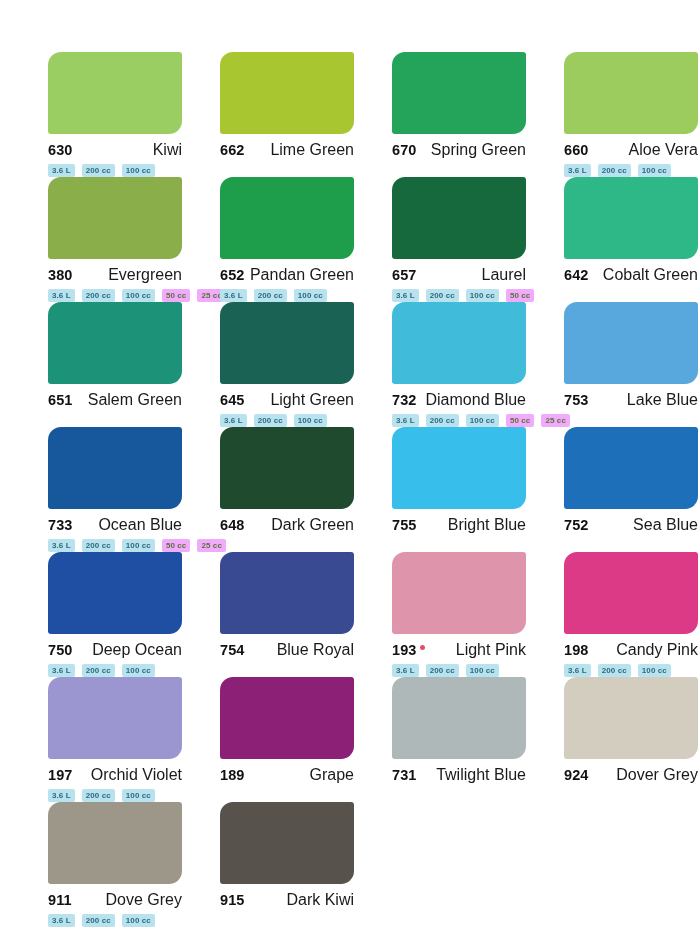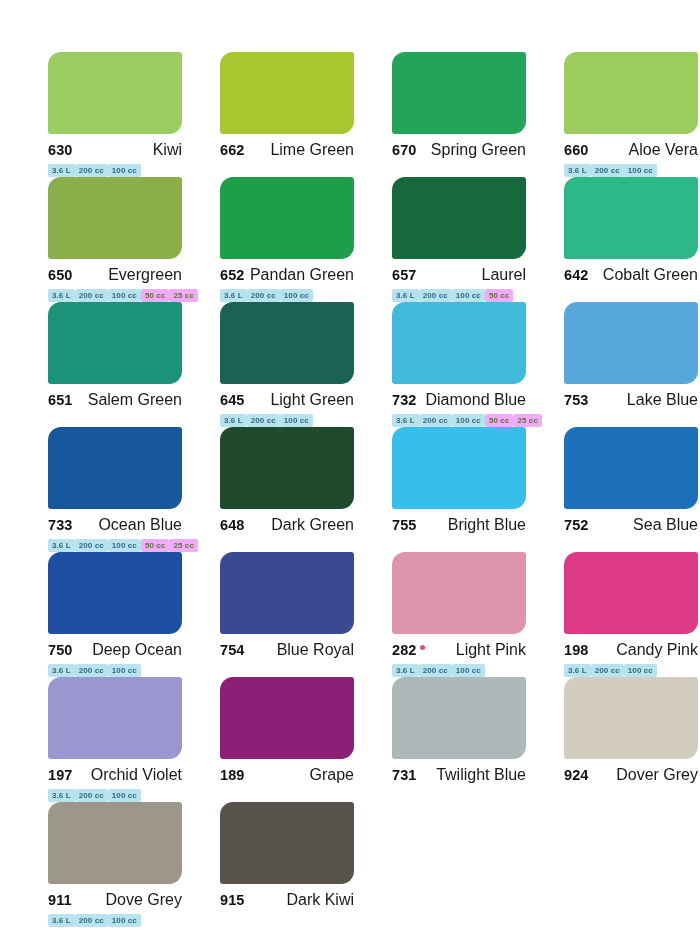--- a/index.html
+++ b/index.html
@@ -77,21 +77,21 @@
 
   .swatch-name {
     font-size: 16px;
     color: #1a1a1a;
     text-align: right;
     white-space: nowrap;
   }
 
   .size-badges {
     display: flex;
-    gap: 0;
+    gap: 7px;
     margin-top: 5px;
     width: 150px;
   }
 
   .size-badge {
     font-size: 8px;
     font-weight: bold;
     letter-spacing: 0.1px;
     padding: 2.5px 4px 2.5px 4px;
     border-radius: 2px;
@@ -159,21 +159,21 @@
         <div class="size-badges">
           <span class="size-badge tone-blue">3.6 L</span>
           <span class="size-badge tone-blue">200 cc</span>
           <span class="size-badge tone-blue">100 cc</span>
         </div>
       </div>
       <div class="swatch-card">
         <div class="swatch-chip" style="background: rgb(138, 174, 74);"></div>
         <div class="swatch-meta">
           <div class="swatch-code-wrap">
-            <span class="swatch-code">650</span>
+            <span class="swatch-code">380</span>
           </div>
           <span class="swatch-name">Evergreen</span>
         </div>
         <div class="size-badges">
           <span class="size-badge tone-blue">3.6 L</span>
           <span class="size-badge tone-blue">200 cc</span>
           <span class="size-badge tone-blue">100 cc</span>
           <span class="size-badge tone-green">50 cc</span>
           <span class="size-badge tone-green">25 cc</span>
         </div>
@@ -334,21 +334,21 @@
             <span class="swatch-code">754</span>
           </div>
           <span class="swatch-name">Blue Royal</span>
         </div>
         <div class="size-badges"></div>
       </div>
       <div class="swatch-card">
         <div class="swatch-chip" style="background: rgb(222, 149, 171);"></div>
         <div class="swatch-meta">
           <div class="swatch-code-wrap">
-            <span class="swatch-code">282</span>
+            <span class="swatch-code">193</span>
             <span class="new-dot"></span>
           </div>
           <span class="swatch-name">Light Pink</span>
         </div>
         <div class="size-badges">
           <span class="size-badge tone-blue">3.6 L</span>
           <span class="size-badge tone-blue">200 cc</span>
           <span class="size-badge tone-blue">100 cc</span>
         </div>
       </div>

